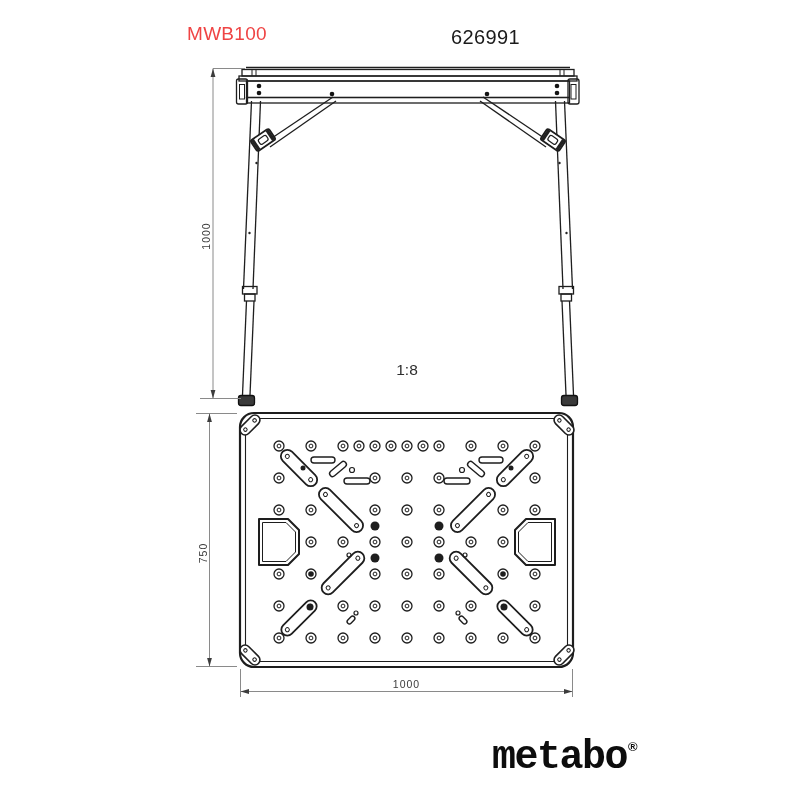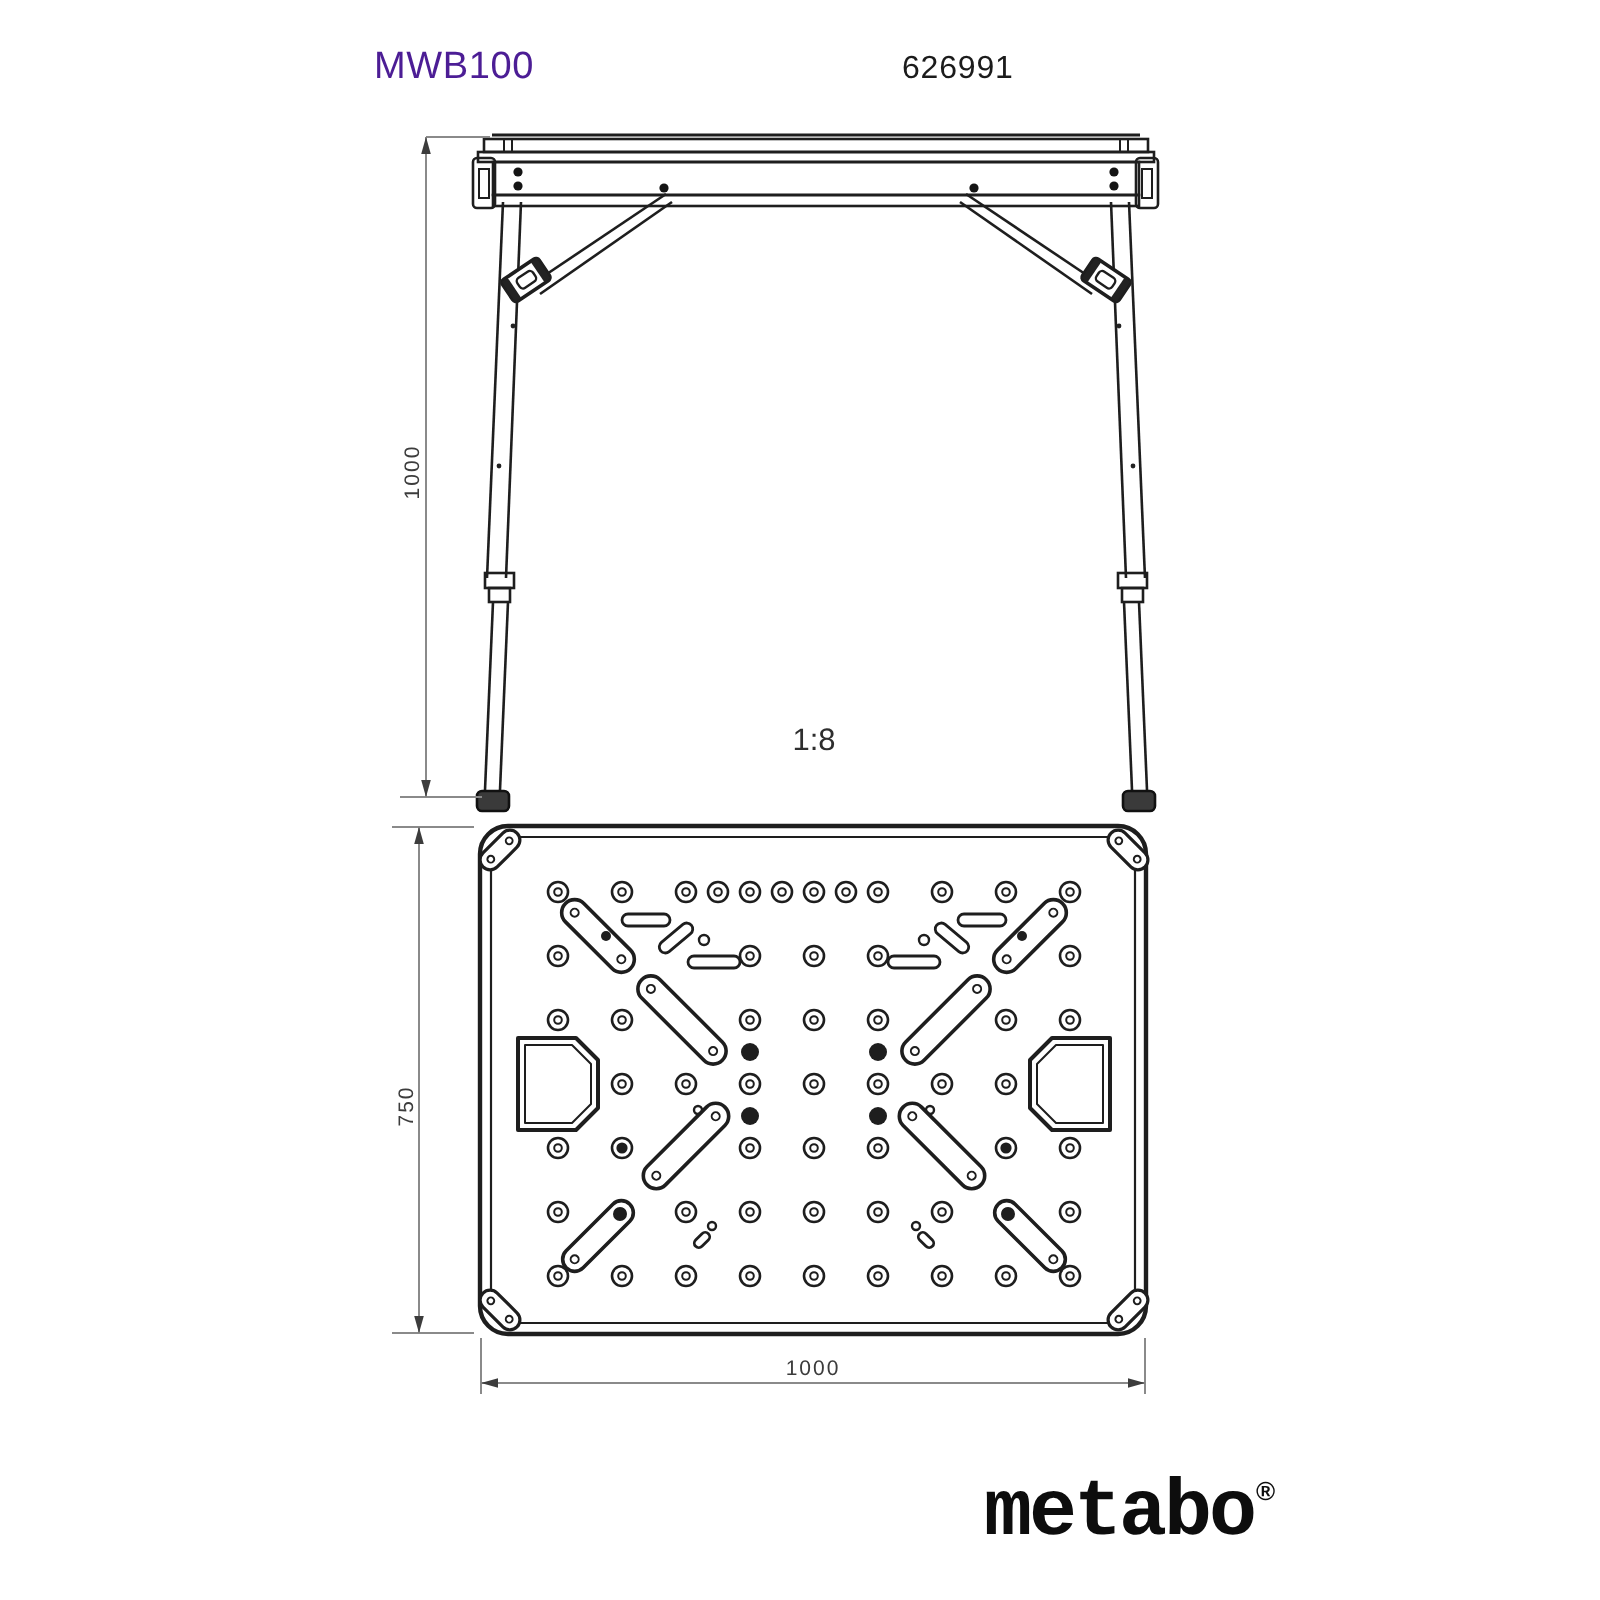--- a/index.html
+++ b/index.html
@@ -5,25 +5,25 @@
   html,body{margin:0;padding:0;}
   body{
     width:800px;height:800px;
     background:#ffffff;
     position:relative;
     overflow:hidden;
     font-family:"Liberation Sans","DejaVu Sans",sans-serif;
   }
   .hdr-model{
     position:absolute;left:187px;top:23px;
-    font-size:19px;letter-spacing:.3px;color:#4c1d95;
+    font-size:19px;letter-spacing:.3px;color:#ef4444;
   }
   .hdr-article{
     position:absolute;left:451px;top:26px;
-    font-size:16px;letter-spacing:.4px;color:#1b1b1b;
+    font-size:20px;letter-spacing:.4px;color:#1b1b1b;
   }
   svg{position:absolute;left:0;top:0;}
   .dimtext{
     font-family:"Liberation Sans","DejaVu Sans",sans-serif;
     font-size:10.5px;fill:#3c3c3c;letter-spacing:1px;
   }
   .scaletext{
     font-family:"Liberation Sans","DejaVu Sans",sans-serif;
     font-size:15.5px;fill:#2e2e2e;
   }

